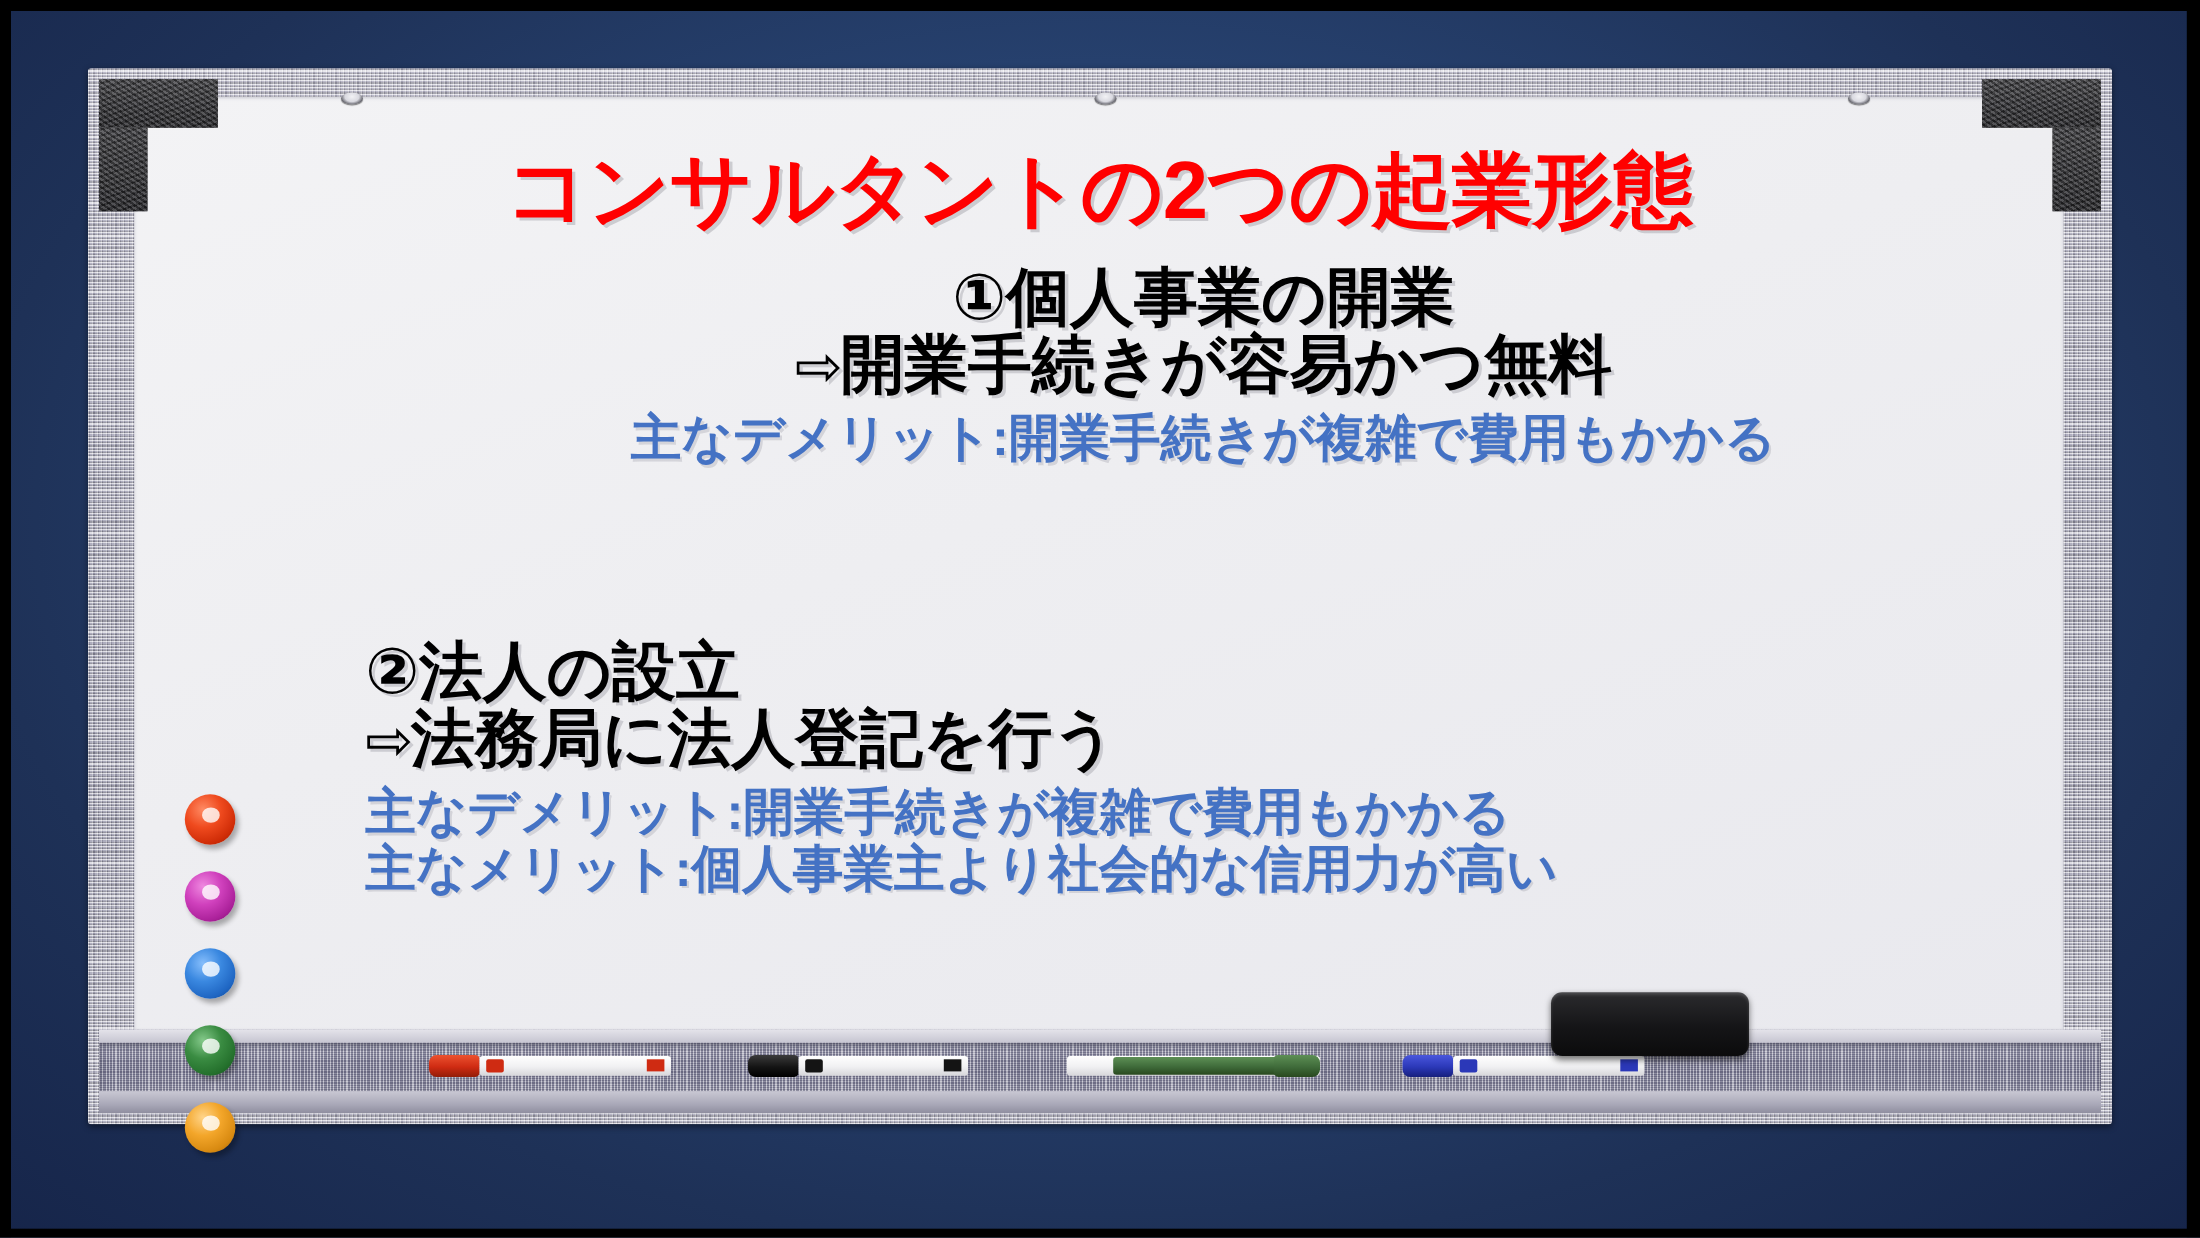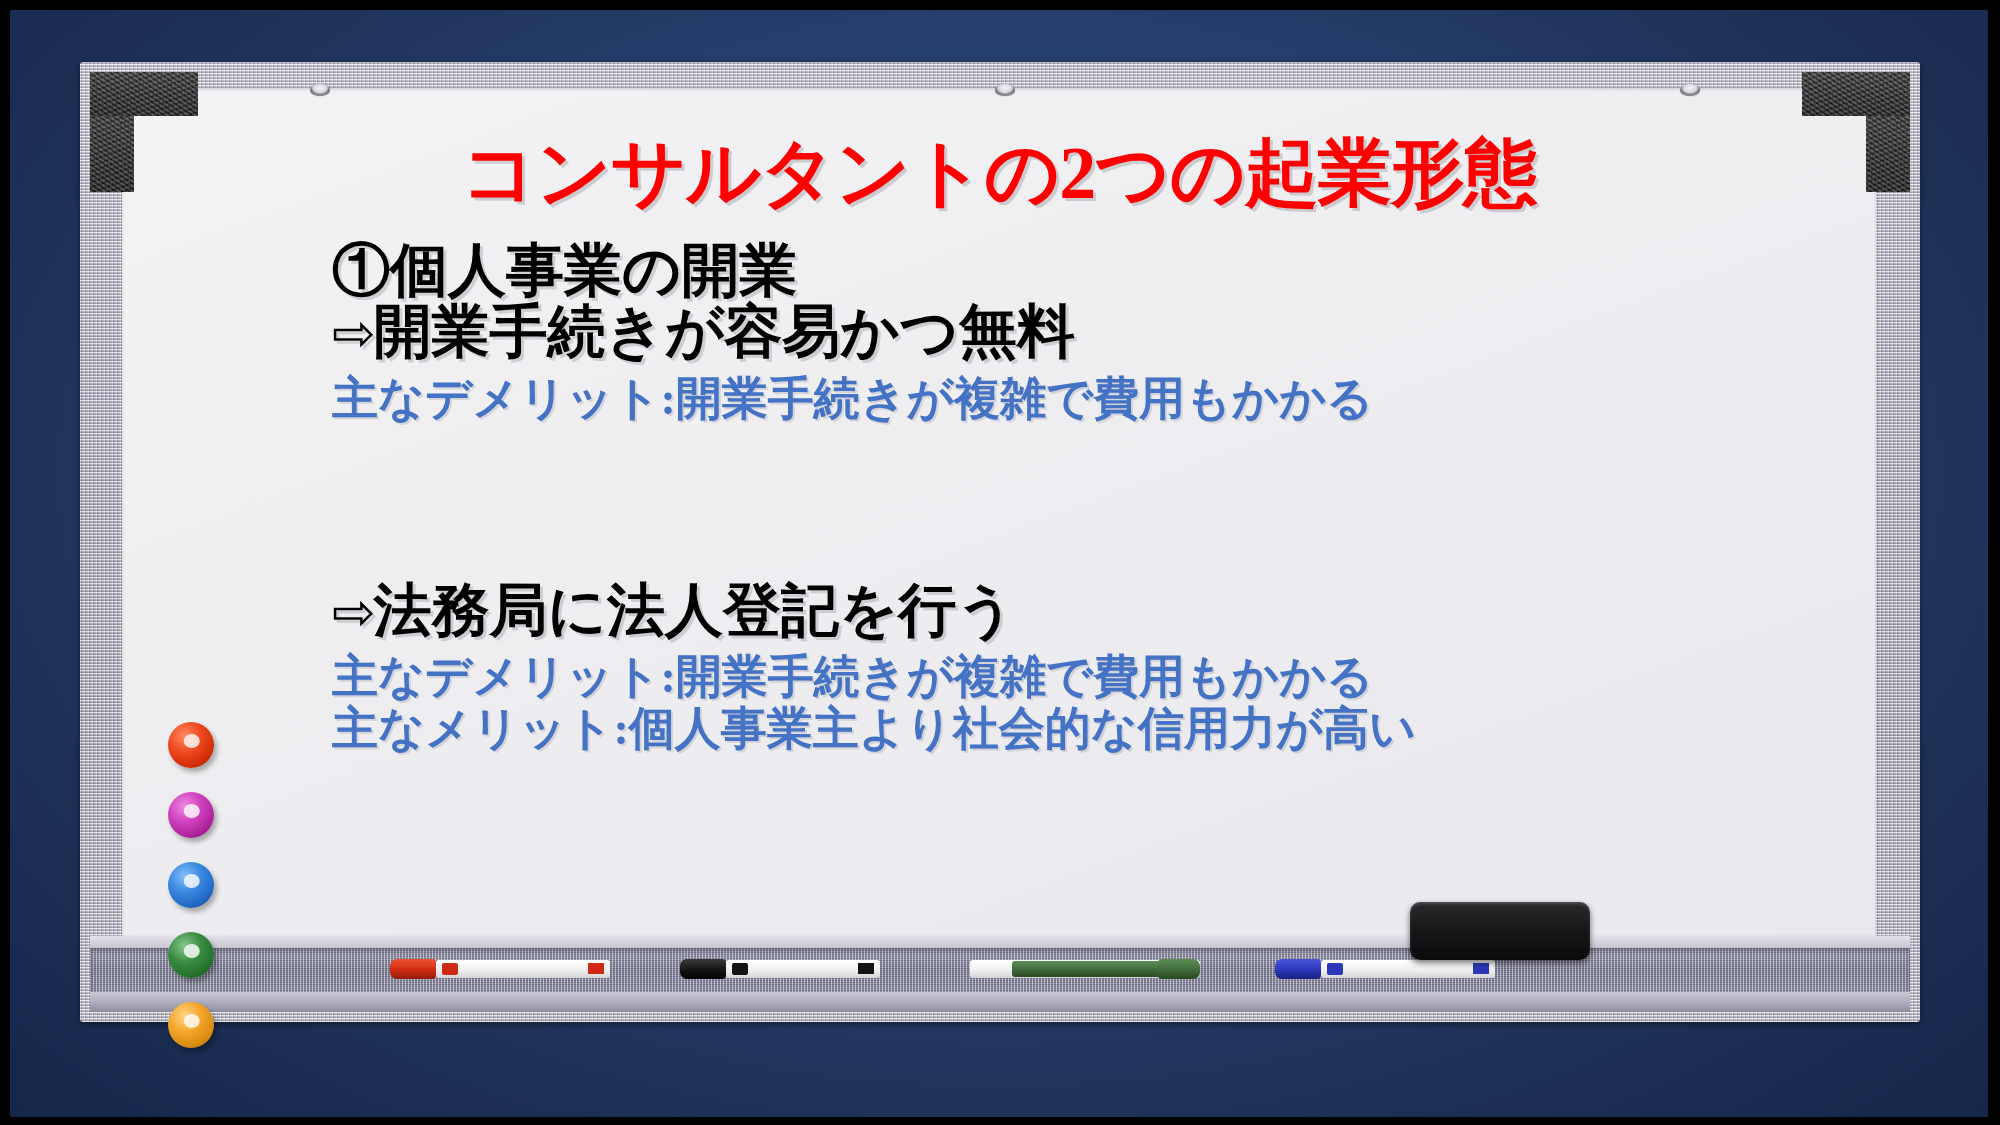--- a/index.html
+++ b/index.html
@@ -12,21 +12,20 @@
   }
 
   #slide {
     position: relative;
     width: 2000px;
     height: 1125px;
     overflow: hidden;
     background: #213763;
     background:
       radial-gradient(ellipse at 50% 42%, #2e4e86 0%, #284473 38%, #1e3157 72%, #16254a 100%);
-    font-family: Liberation Serif, serif;
   }
 
   
   .edge {
     position: absolute;
     background: #000;
     z-index: 60;
   }
   .edge.top    { left:0; top:0; width:2000px; height:10px; }
   .edge.bottom { left:0; bottom:0; width:2000px; height:8px; }
@@ -208,21 +207,21 @@
     color: #FF0000;
     font-weight: bold;
     font-size: 74px;
     line-height: 1;
     letter-spacing: -1px;
     text-shadow: 3px 3px 0 rgba(120,120,130,.30);
     white-space: nowrap;
   }
 
   .body-block { position: absolute; left: 210px; right: 20px; }
-  .block-1 { top: 152px; }
+  .block-1 { top: 152px; text-align: center; }
   .block-2 { top: 492px; }
 
   .line-head {
     color: #000000;
     font-weight: bold;
     font-size: 58px;
     line-height: 1.06;
     white-space: nowrap;
     text-shadow: 3px 3px 0 rgba(120,120,130,.28);
   }
@@ -279,20 +278,21 @@
       <div class="title">コンサルタントの2つの起業形態</div>
 
       <div class="body-block block-1">
         <div class="line-head">①個人事業の開業</div>
         <div class="line-head"><span class="arrow">⇨</span><span>開業手続きが容易かつ無料</span></div>
         <div class="gap-1"></div>
         <div class="line-sub">主なデメリット:開業手続きが複雑で費用もかかる</div>
       </div>
 
       <div class="body-block block-2">
+        <div class="line-head">②法人の設立</div>
         <div class="line-head"><span class="arrow">⇨</span><span>法務局に法人登記を行う</span></div>
         <div class="gap-1"></div>
         <div class="line-sub">主なデメリット:開業手続きが複雑で費用もかかる</div>
         <div class="line-sub">主なメリット:個人事業主より社会的な信用力が高い</div>
       </div>
 
     </div>
 
     <div class="magnets">
       <div class="magnet" style="background:radial-gradient(circle at 36% 30%, #ff8a63 0%, #ef4a1e 38%, #cf2c07 72%, #8e1c03 100%)"></div>

